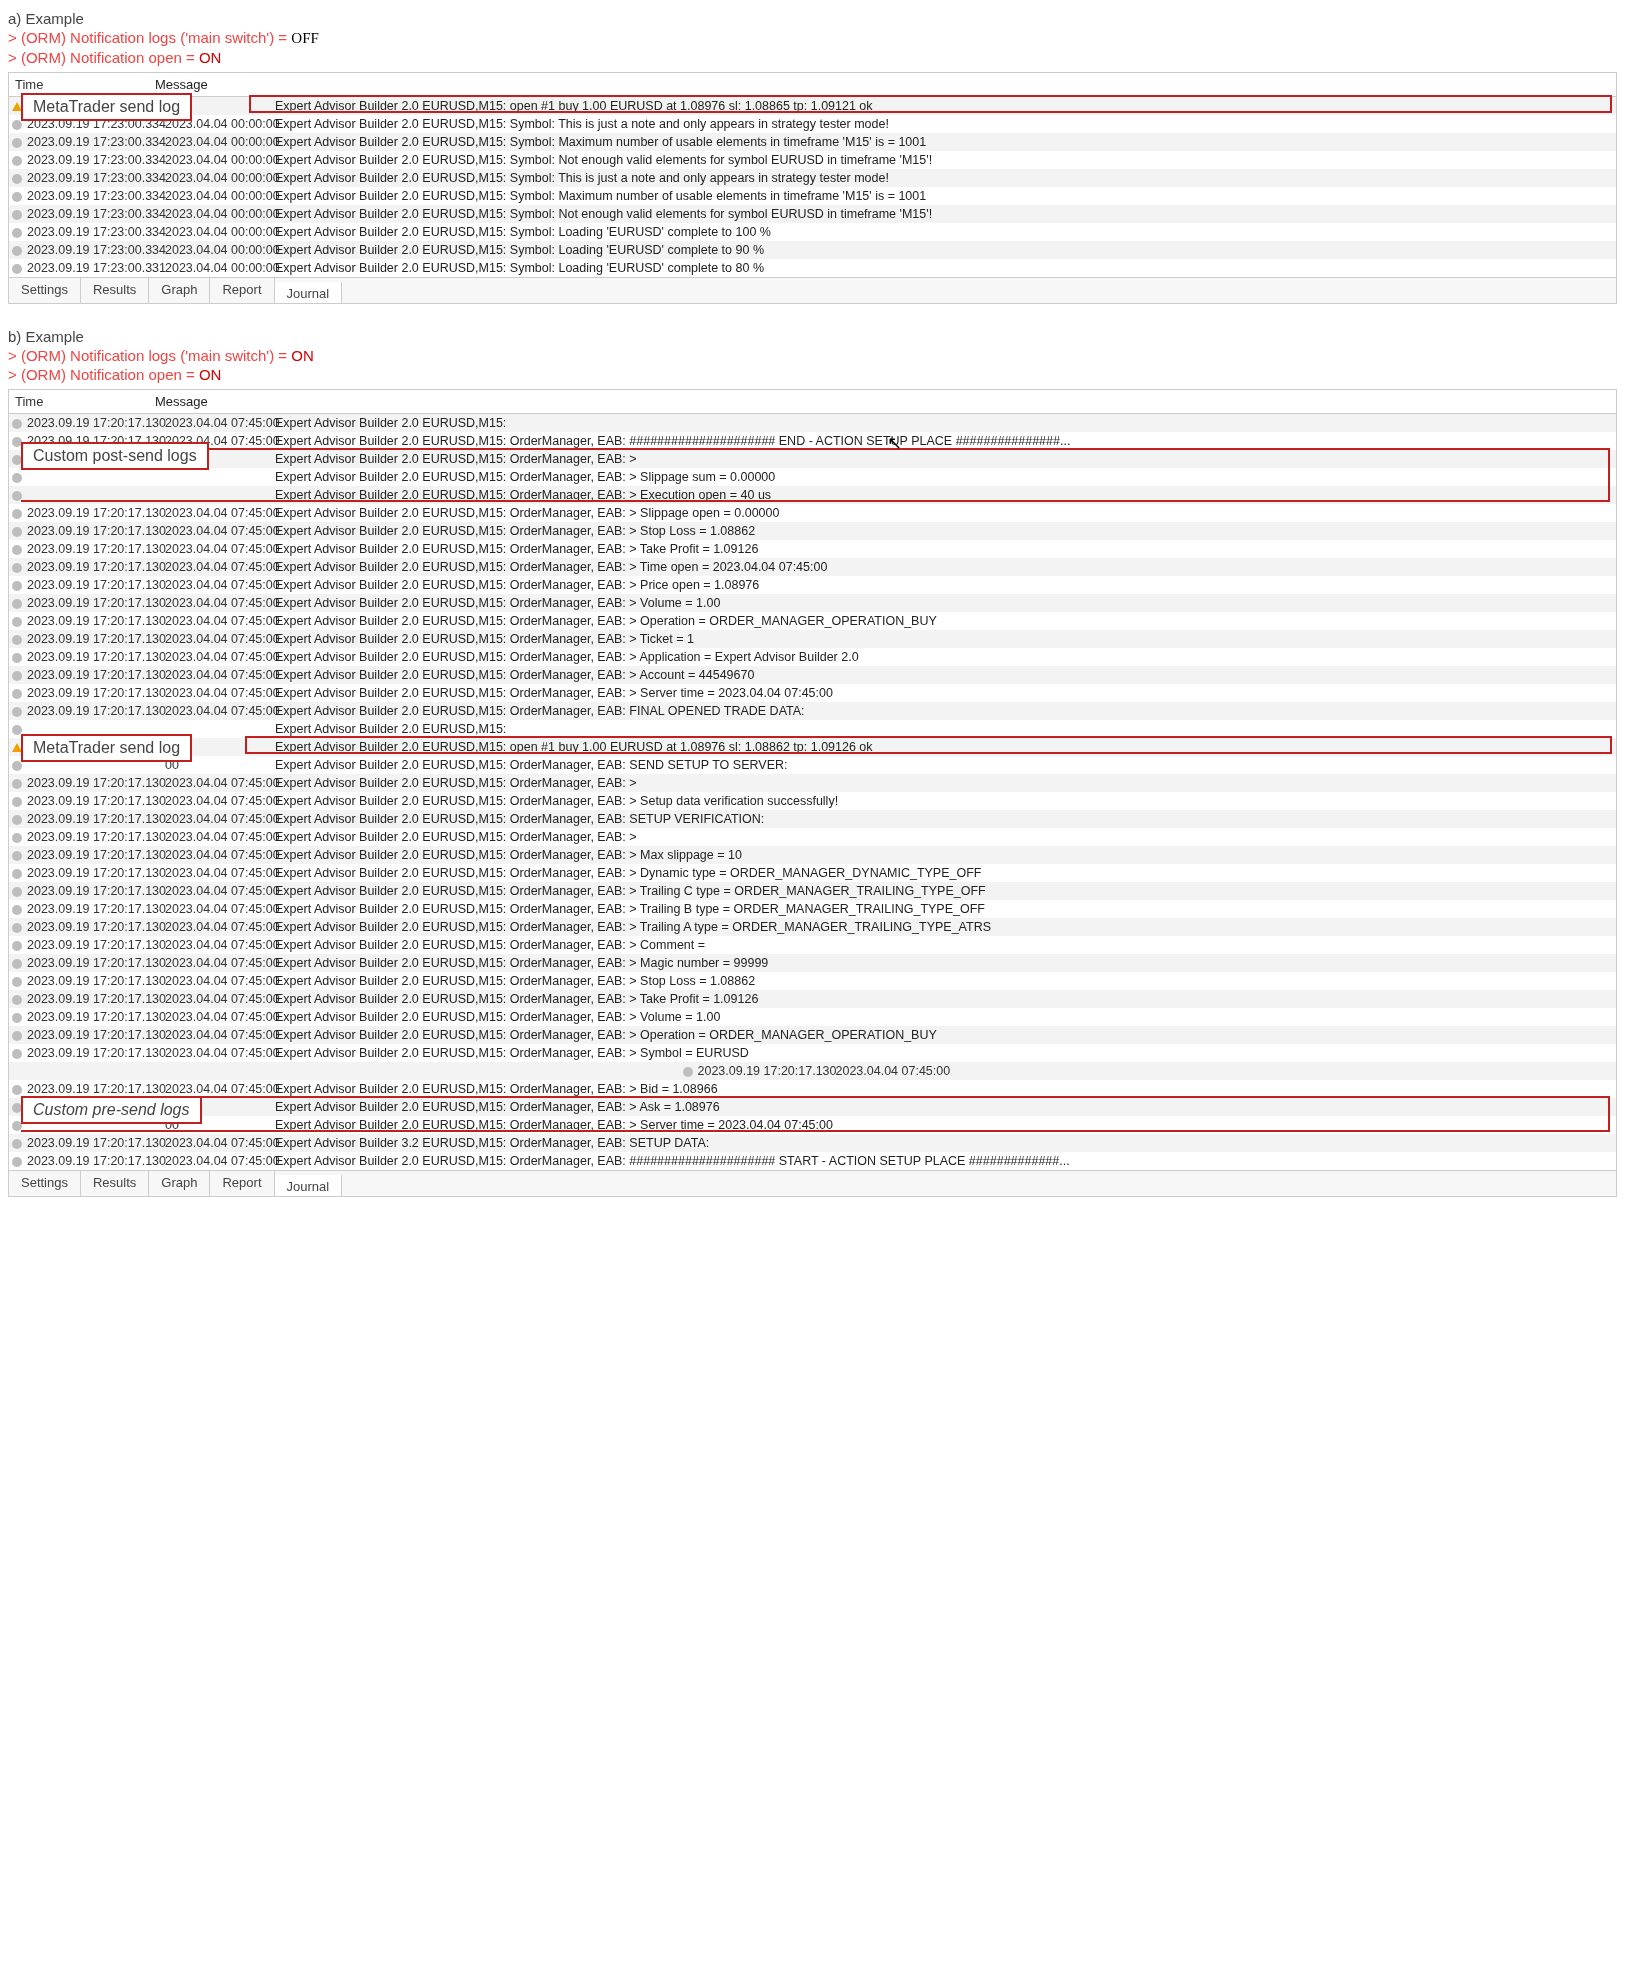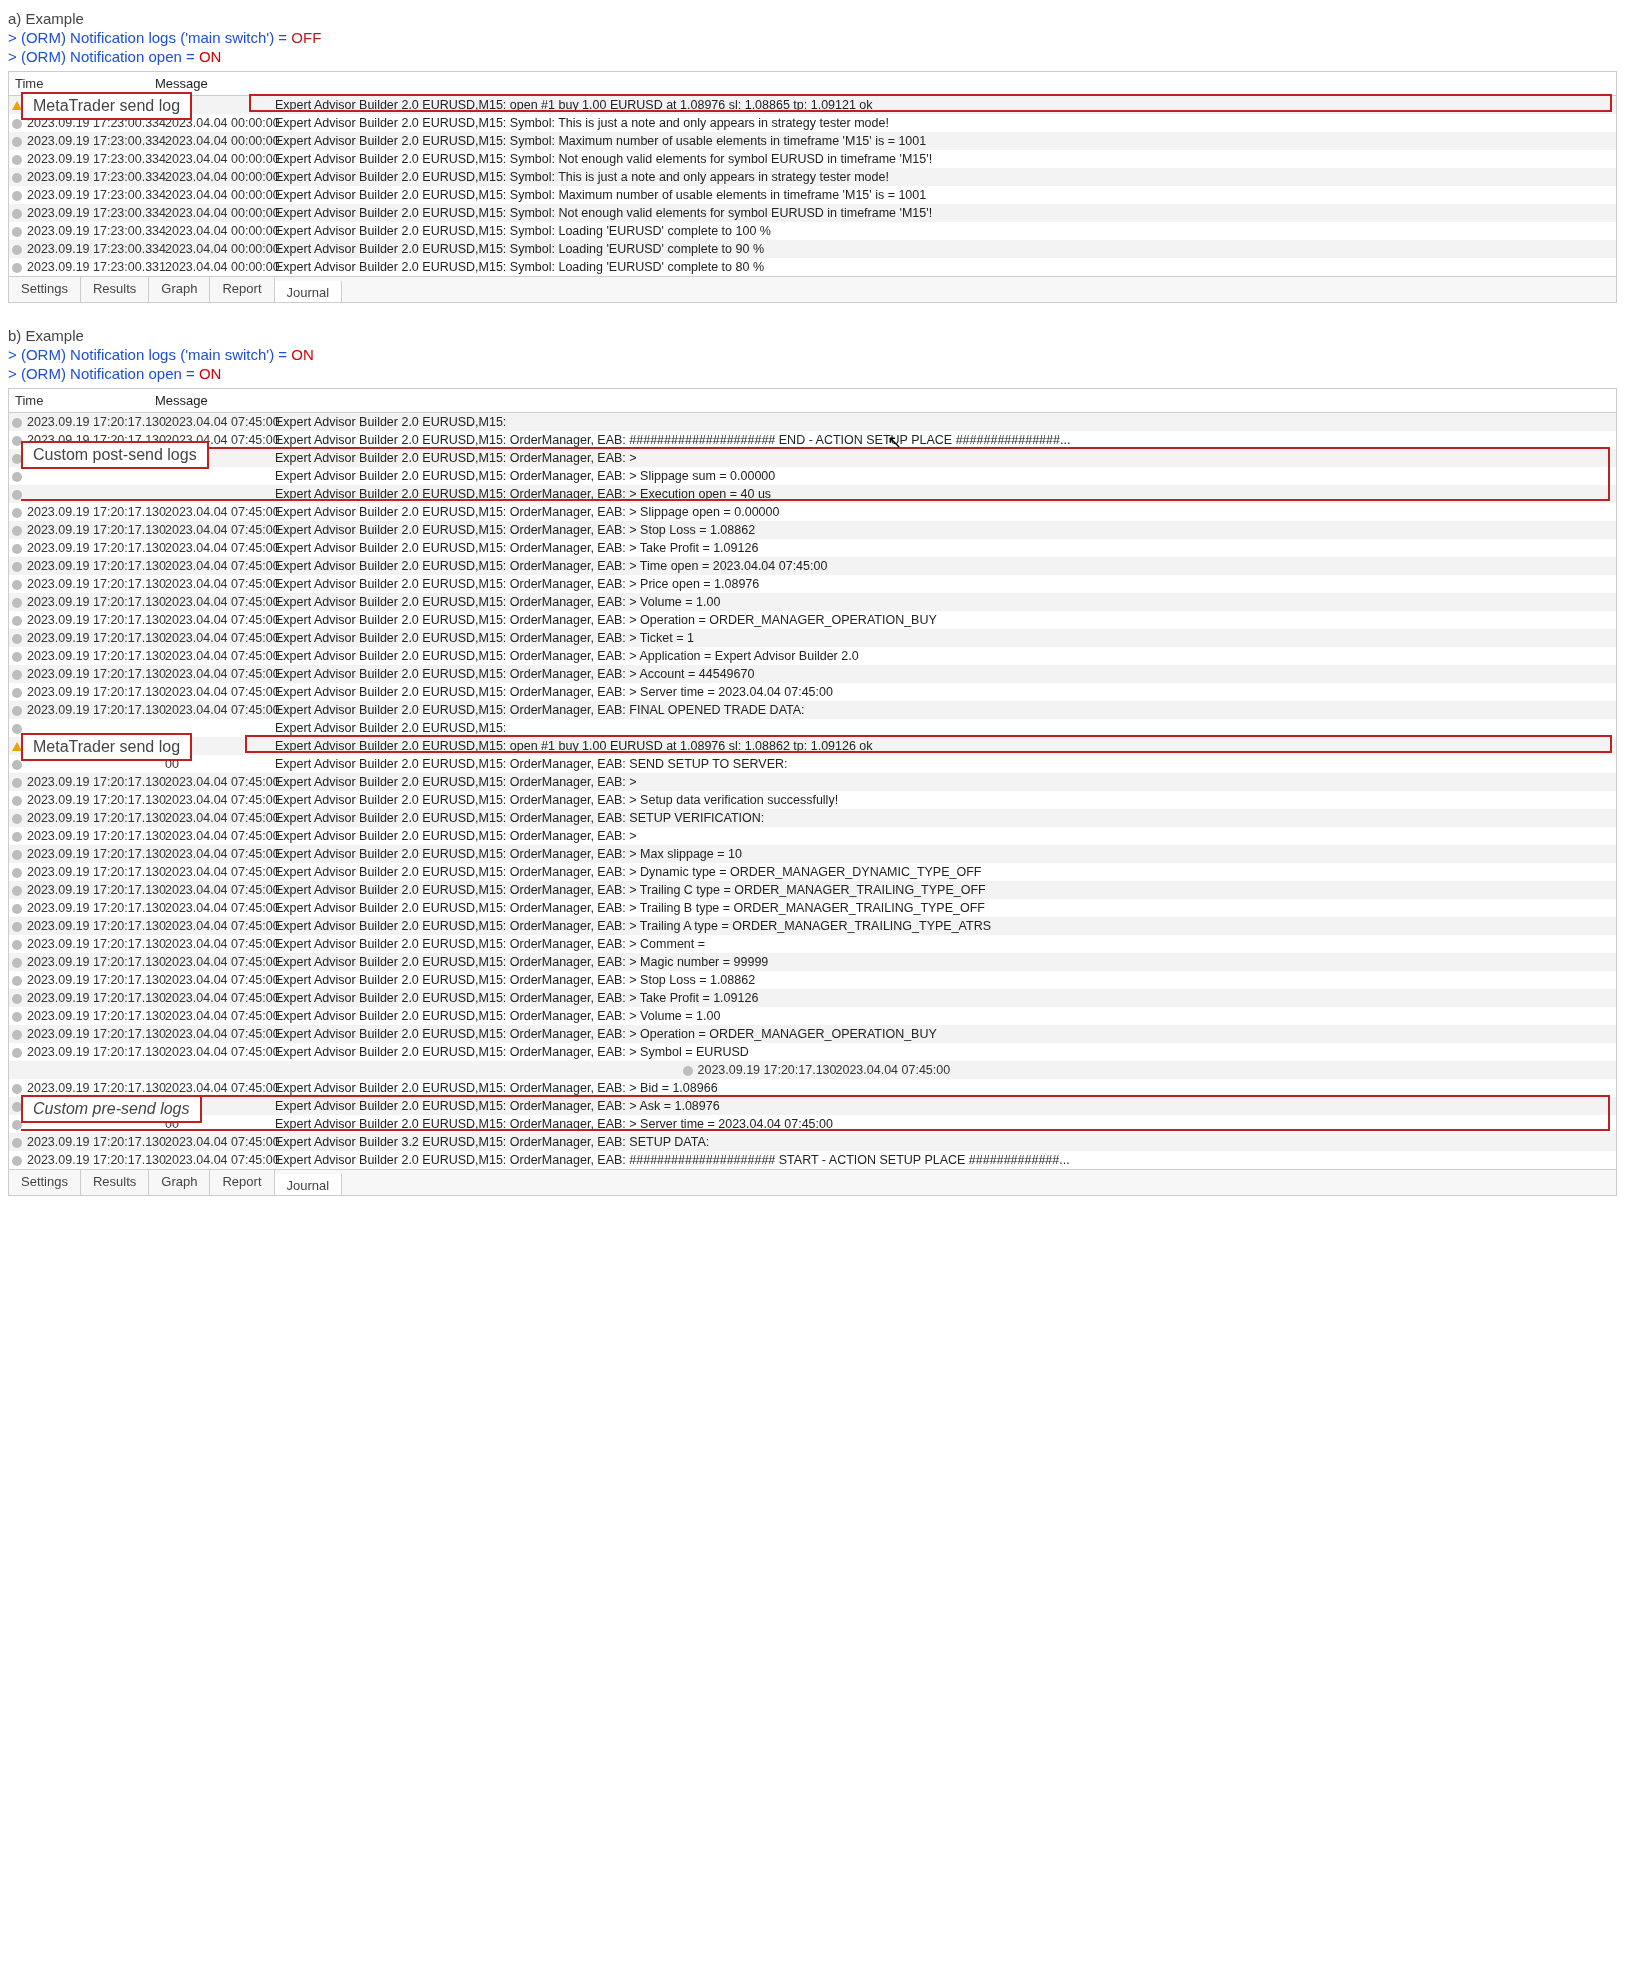--- a/index.html
+++ b/index.html
@@ -12,23 +12,23 @@
   }
   .section {
     margin-bottom: 24px;
   }
   .section-header {
     margin-bottom: 6px;
     font-size: 15px;
     color: #444;
   }
   .section-header .row { margin: 2px 0; }
-  .setting-label { color: #1d4ed8; margin-top: 39px; }
+  .setting-label { color: #ef4444; margin-top: 39px; }
   .on  { color: #d20000; }
-  .off { color: #b91c1c; }
+  .off { color: #000000; font-family: Liberation Serif, serif; }
 
   .log-container {
     border: 1px solid #ccc;
     position: relative;
     overflow: hidden;
     background: #f97316;
   }
   .log-head {
     display: flex;
     font-weight: 400;

